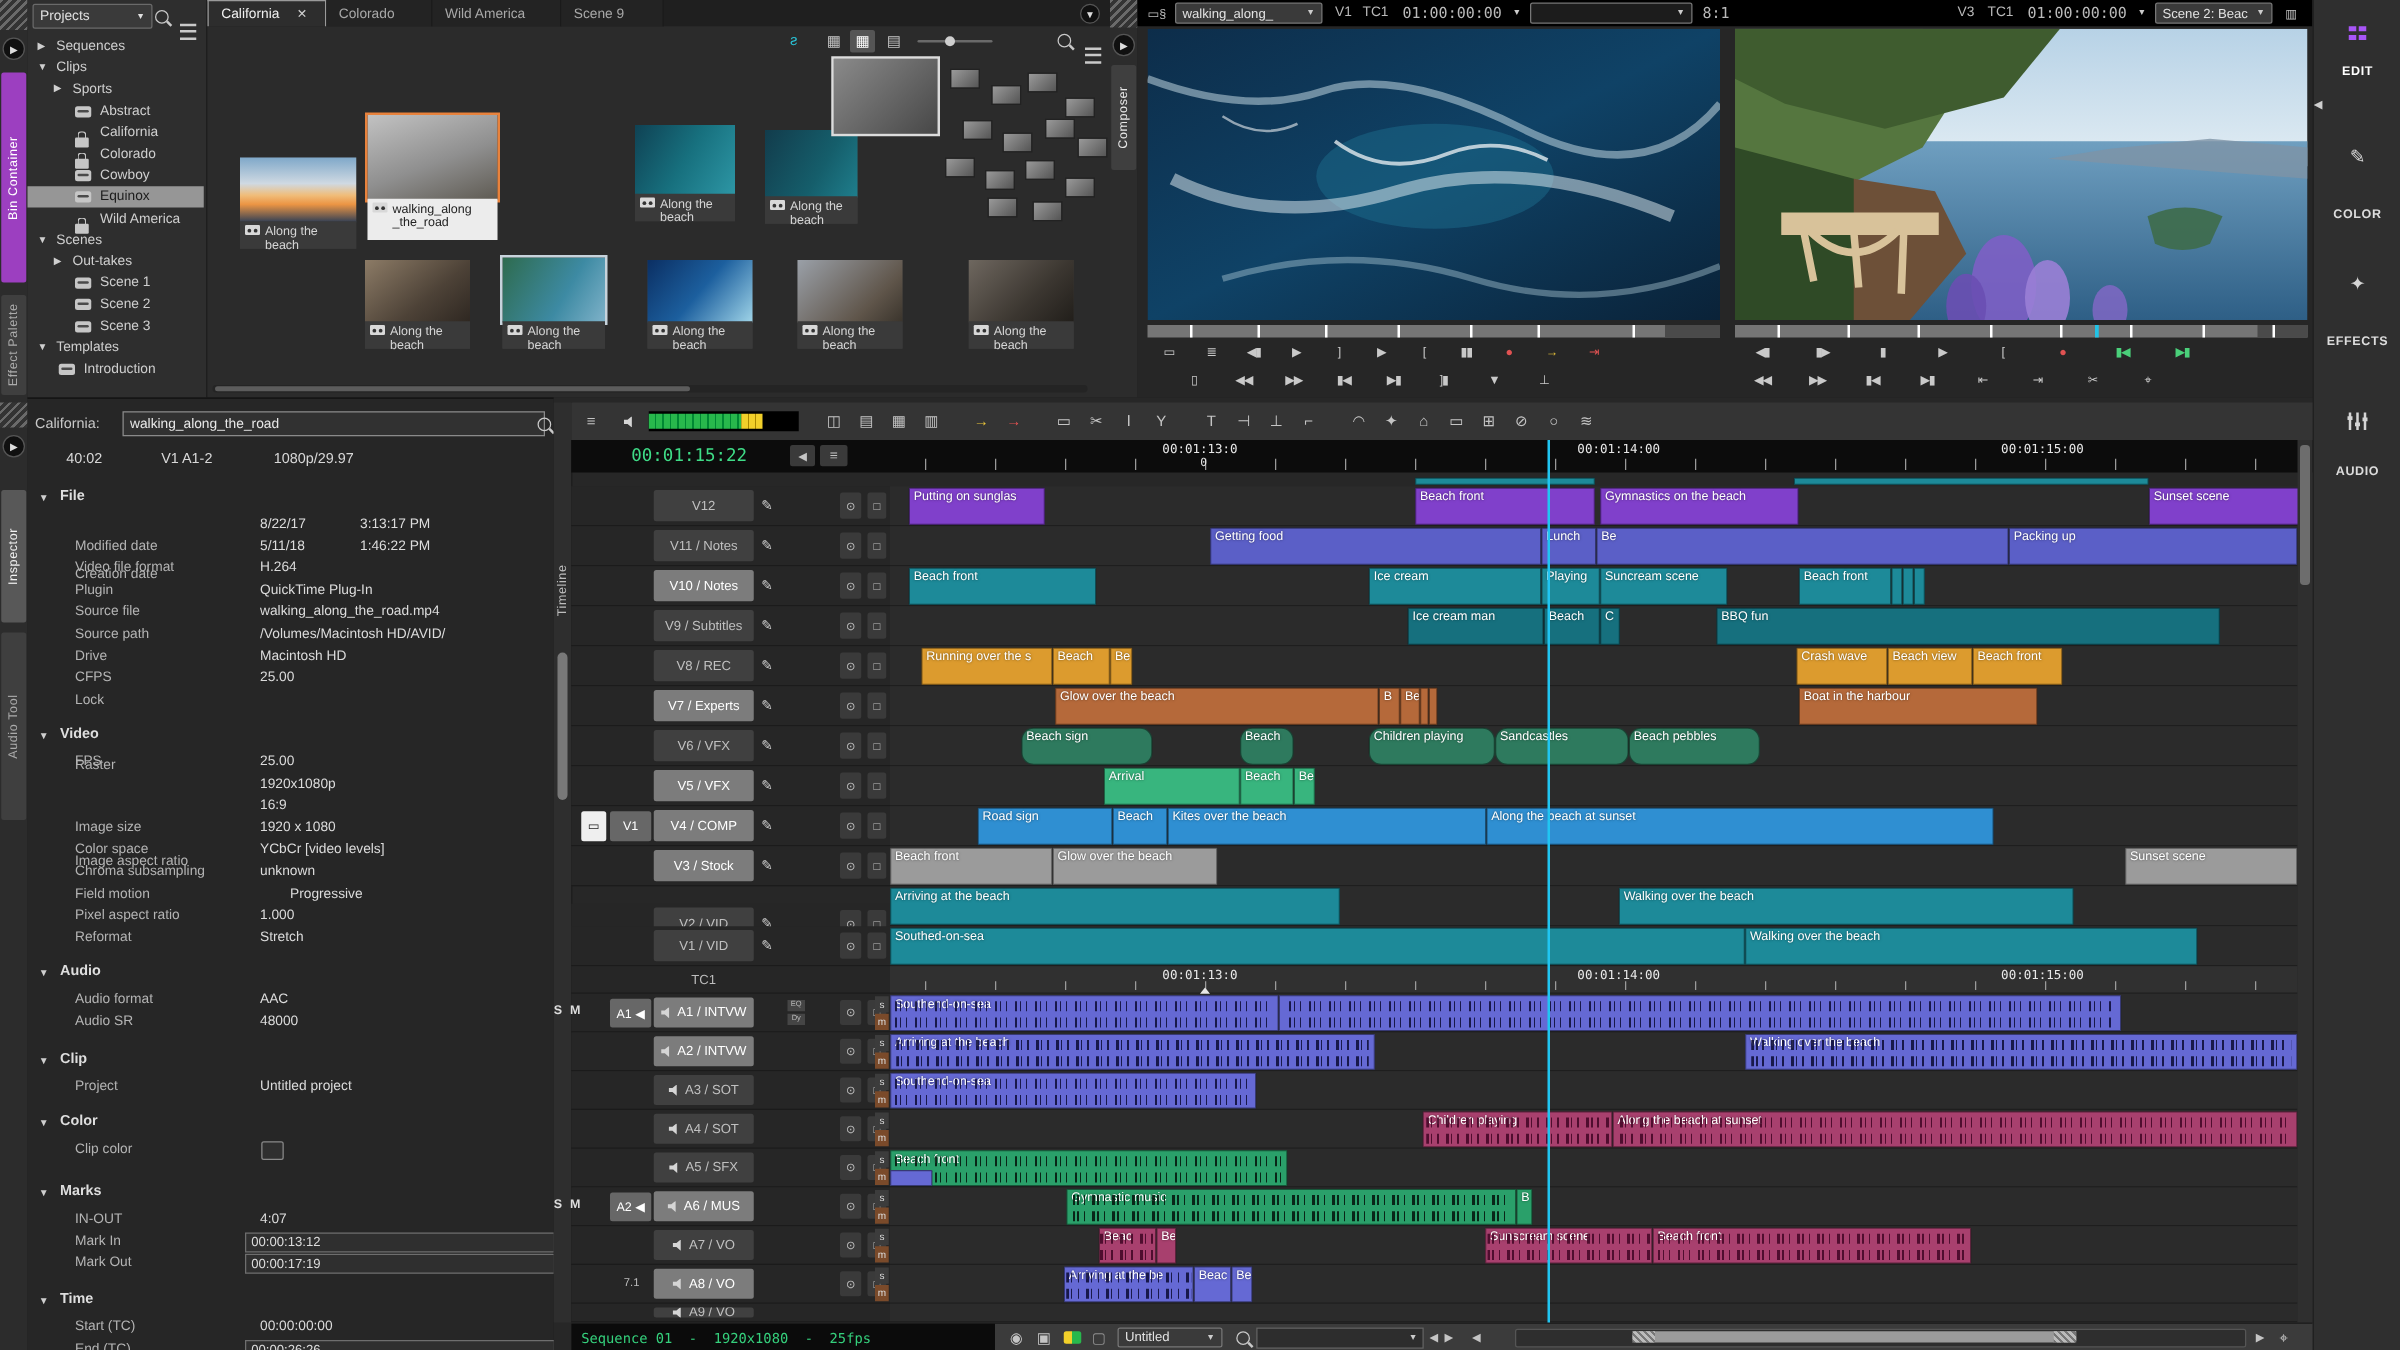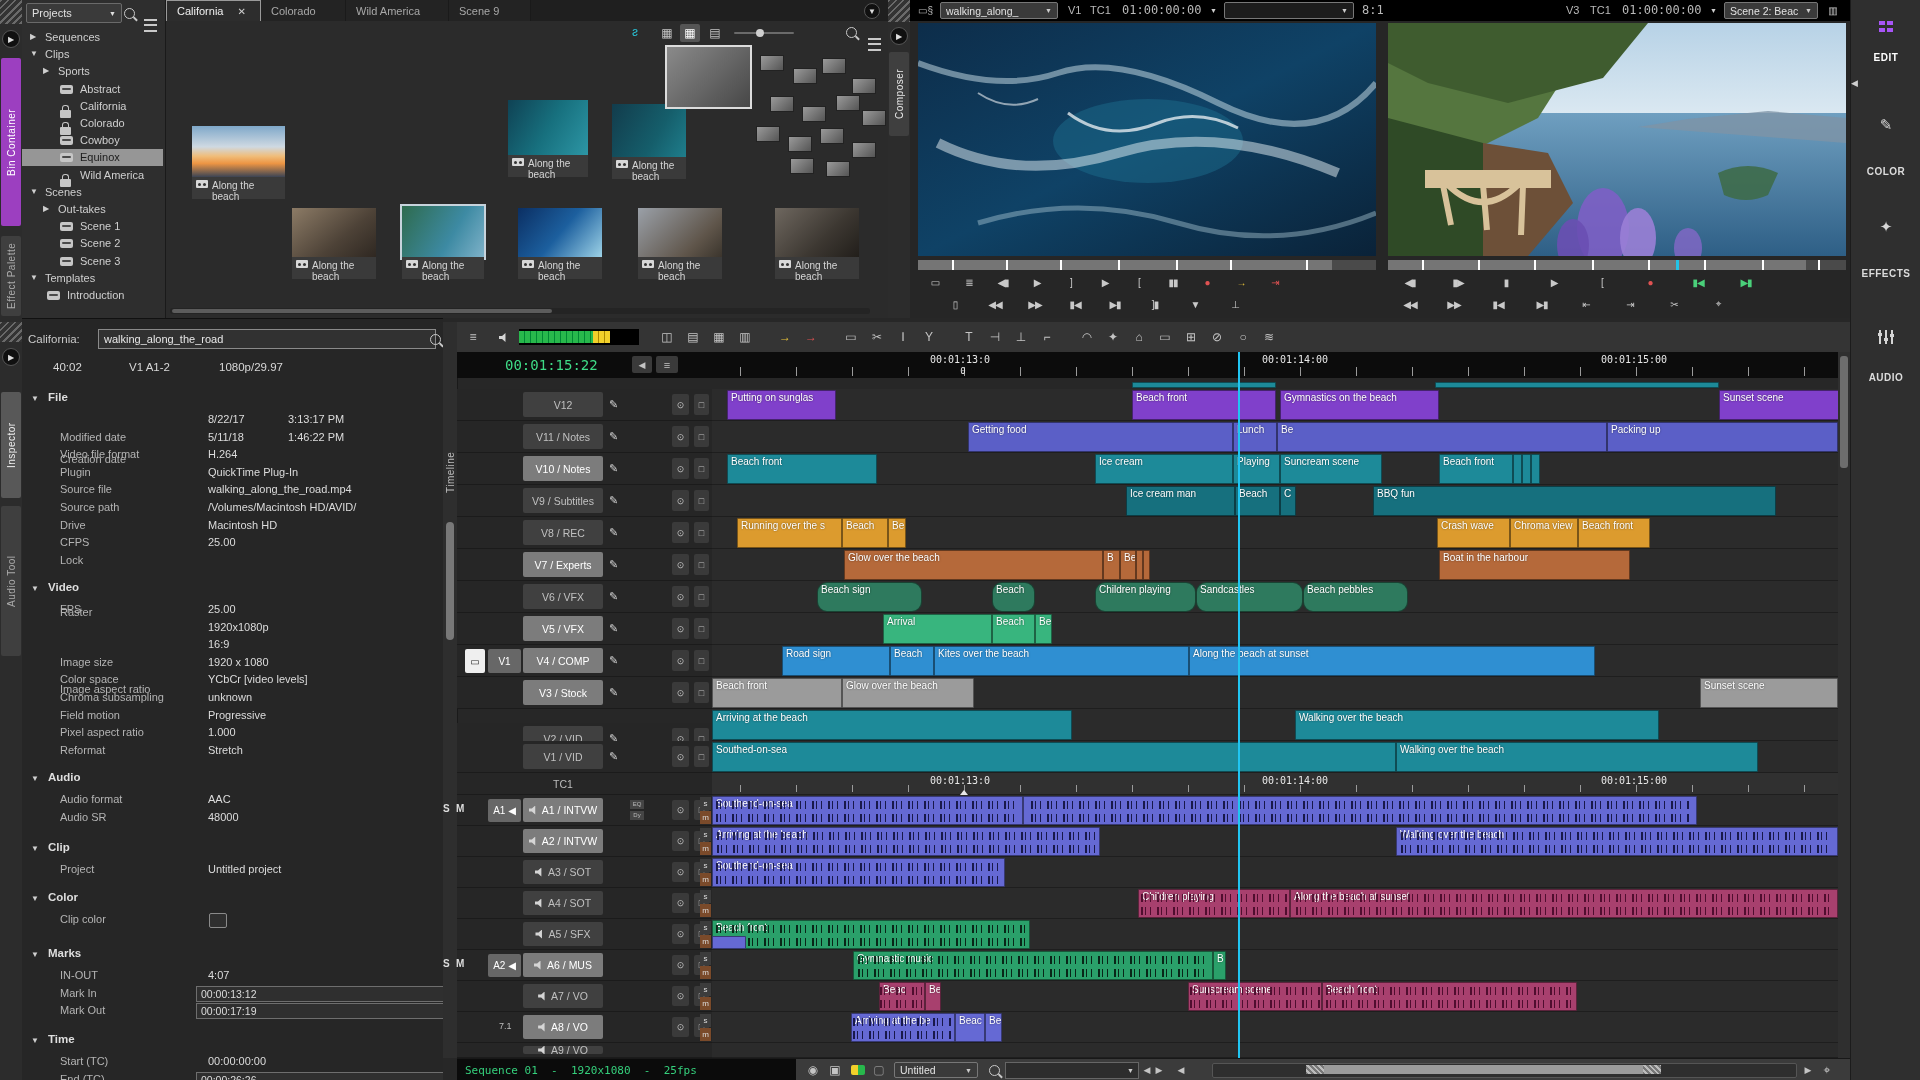--- a/index.html
+++ b/index.html
@@ -246,20 +246,25 @@
     <div class="abs" style="left:568px;top:32px;width:60px;height:2px;background:#6a6a6a;border-radius:1px;">
       <div class="abs" style="left:22px;top:-3px;width:8px;height:8px;background:#cfcfcf;border-radius:50%;"></div>
     </div>
     <div class="abs ic-search" style="left:680px;top:27px;"></div>
     <div class="abs ic-burger" style="left:702px;top:27px;"></div>
     <div class="abs" id="thumbs" style="left:-166px;top:0;width:888px;height:318px;">
         <div class="card" style="left: 192px; top: 126px; width: 93px; height: 73px;">
           <div class="timg g-sunset" style="height: 52px;"></div>
           <div class="tlab" style="height: 16px;"><span class="ic-film"></span><span>Along the beach</span></div>
         </div>
+        <div class="card selor" style="left: 294px; top: 92px; width: 104px; height: 100px;">
+          <div class="timg g-road" style="height: 68px;"></div>
+          <div class="tlab" style="height: 27px;"><span class="ic-film"></span><span>walking_along
+_the_road</span></div>
+        </div>
         <div class="card" style="left: 508px; top: 100px; width: 80px; height: 77px;">
           <div class="timg g-wave" style="height: 56px;"></div>
           <div class="tlab" style="height: 16px;"><span class="ic-film"></span><span>Along the beach</span></div>
         </div>
         <div class="card" style="left: 612px; top: 104px; width: 74px; height: 75px;">
           <div class="timg g-wave2" style="height: 54px;"></div>
           <div class="tlab" style="height: 16px;"><span class="ic-film"></span><span>Along the beach</span></div>
         </div>
         <div class="card selwh" style="left: 667px; top: 47px; width: 83px; height: 60px;">
           <div class="timg g-cluster" style="height: 60px;"></div>
@@ -506,21 +511,21 @@
         <div class="ins-v" style="top: 619.6px;">1920x1080p</div>
         <div class="ins-l" style="top: 637.2px; margin-top: 45px;">Image aspect ratio</div>
         <div class="ins-v" style="top: 637.2px;">16:9</div>
         <div class="ins-l" style="top: 654.8px;">Image size</div>
         <div class="ins-v" style="top: 654.8px;">1920 x 1080</div>
         <div class="ins-l" style="top: 672.4px;">Color space</div>
         <div class="ins-v" style="top: 672.4px;">YCbCr [video levels]</div>
         <div class="ins-l" style="top: 690px;">Chroma subsampling</div>
         <div class="ins-v" style="top: 690px;">unknown</div>
         <div class="ins-l" style="top: 707.6px;">Field motion</div>
-        <div class="ins-v" style="top: 707.6px;">Progressive</div>
+        <div class="ins-v" style="top: 707.6px; margin-left: 24px;">Progressive</div>
         <div class="ins-l" style="top: 725.2px;">Pixel aspect ratio</div>
         <div class="ins-v" style="top: 725.2px;">1.000</div>
         <div class="ins-l" style="top: 742.8px;">Reformat</div>
         <div class="ins-v" style="top: 742.8px;">Stretch</div>
         <div class="ins-arrow" style="left: 31px; top: 773px;">▼</div>
         <div class="ins-h" style="left: 48px; top: 770px;">Audio</div>
         <div class="ins-l" style="top: 792px;">Audio format</div>
         <div class="ins-v" style="top: 792px;">AAC</div>
         <div class="ins-l" style="top: 809.6px;">Audio SR</div>
         <div class="ins-v" style="top: 809.6px;">48000</div>
@@ -925,21 +930,21 @@
       <div class="clip c-amber" style="left: 842px; top: 518px; width: 46px; height: 30px;">
         <span>Beach</span>
       </div>
       <div class="clip c-amber" style="left: 888px; top: 518px; width: 18px; height: 30px;">
         <span>Be</span>
       </div>
       <div class="clip c-amber" style="left: 1437px; top: 518px; width: 73px; height: 30px;">
         <span>Crash wave</span>
       </div>
       <div class="clip c-amber" style="left: 1510px; top: 518px; width: 68px; height: 30px;">
-        <span>Chroma view</span>
+        <span>Beach view</span>
       </div>
       <div class="clip c-amber" style="left: 1578px; top: 518px; width: 72px; height: 30px;">
         <span>Beach front</span>
       </div>
       <div class="clip c-rust" style="left: 844px; top: 550px; width: 259px; height: 30px;">
         <span>Glow over the beach</span>
       </div>
       <div class="clip c-rust" style="left: 1103px; top: 550px; width: 17px; height: 30px;">
         <span>B</span>
       </div>

